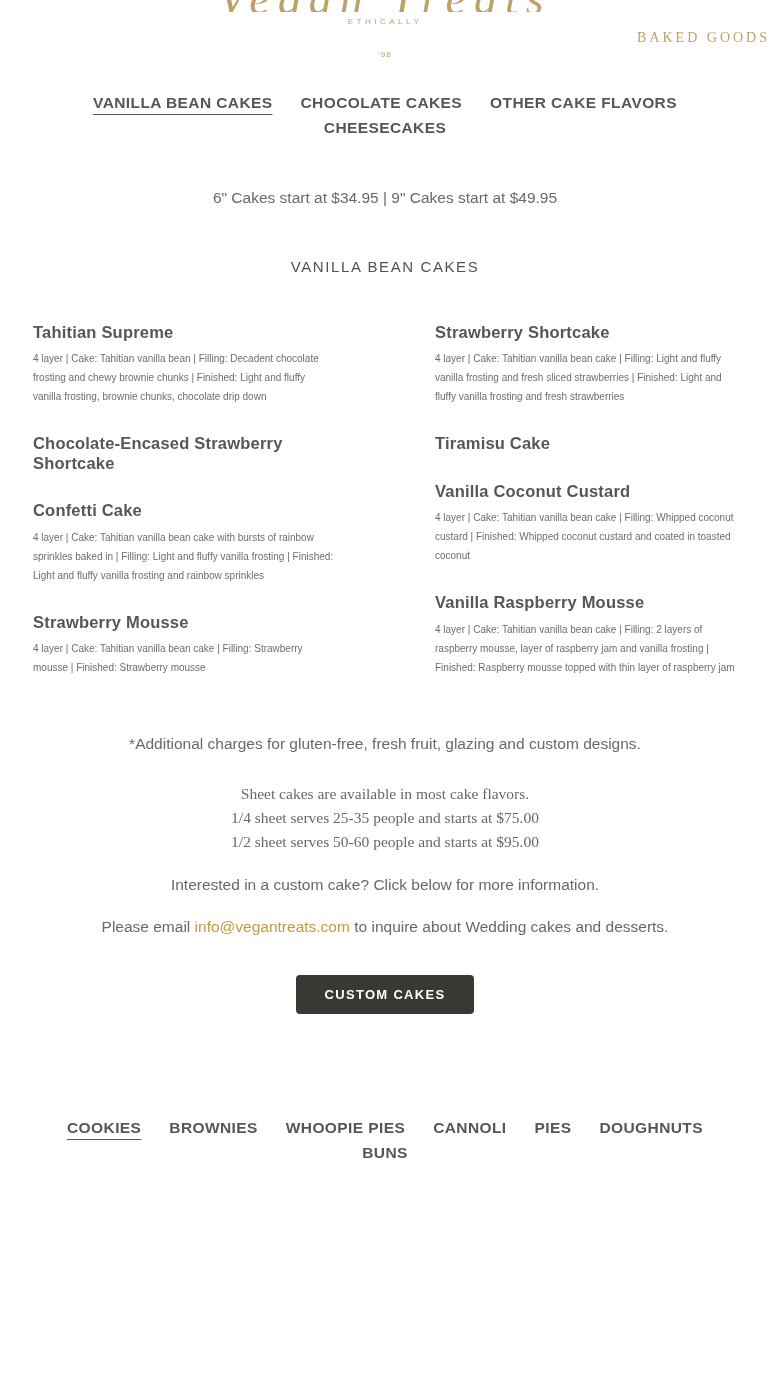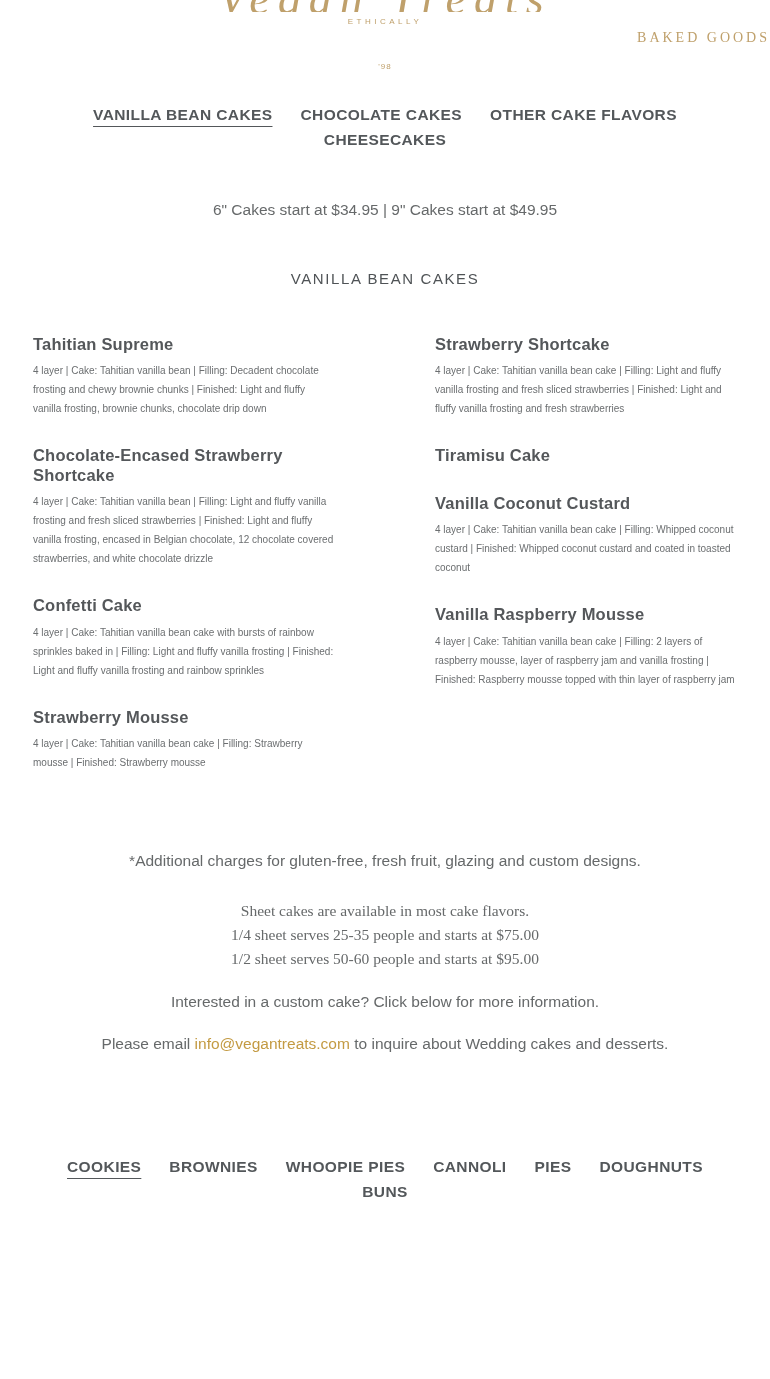--- a/index.html
+++ b/index.html
@@ -23,21 +23,21 @@
     font-style:italic;
     font-size:46px;
     line-height:46px;
     margin-top:-35px;
     letter-spacing:8px;
     color:#bfa06b;
     white-space:nowrap;
   }
   .logo-tagline { margin-top:5px; font-size:8px; letter-spacing:3.5px; color:#bfa06b; font-weight:normal; }
   .logo-subtitle { margin-top:4px; font-size:14px; letter-spacing:3px; color:#bfa06b; font-family:"Liberation Serif", serif;text-align:right; }
-  .logo-year { margin-top:16px; font-size:8px; letter-spacing:1px; color:#bfa06b; }
+  .logo-year { margin-top:4px; font-size:8px; letter-spacing:1px; color:#bfa06b; }
 
   
   .type-nav {
     display:flex; flex-wrap:wrap; justify-content:center;
     column-gap:28px; row-gap:9px;
     max-width:700px; margin:36px auto 0;
   }
   .nav-link {
     font-size:15.5px; font-weight:bold; letter-spacing:0.4px;
     color:#53575a; text-decoration:none; cursor:pointer; white-space:nowrap;
@@ -66,21 +66,21 @@
   .item-title {
     font-size:16.5px; font-weight:bold; color:#54575a;
     letter-spacing:0.2px; line-height:1.18;
   }
   .item-desc {
     margin-top:7px; font-size:10px; line-height:19px; color:#6b6e70;
   }
 
   
   .note { text-align:center; font-size:15.5px; color:#66696a; }
-  .note-additional { margin-top:80px; }
+  .note-additional { margin-top:58px; }
   .sheet-group { margin-top:29px;font-family:Liberation Serif, serif; }
   .sheet-group .note { line-height:24px; }
   .email-line { margin-top:24px; }
   .email-link { color:#c39a42; text-decoration:none; cursor:pointer; }
   .custom-line { margin-top:22px; }
 
   
   .btn-row { text-align:center; margin-top:39px; }
   .custom-cakes-btn {
     display:inline-block;
@@ -121,21 +121,20 @@
 
   <div class="menu-columns">
 
     <div class="menu-col">
       <div class="menu-item">
         <h3 class="item-title">Tahitian Supreme</h3>
         <p class="item-desc">4 layer | Cake: Tahitian vanilla bean | Filling: Decadent chocolate frosting and chewy brownie chunks | Finished: Light and fluffy vanilla frosting, brownie chunks, chocolate drip down</p>
       </div>
       <div class="menu-item">
         <h3 class="item-title">Chocolate-Encased Strawberry Shortcake</h3>
-        <p class="item-desc">4 layer | Cake: Tahitian vanilla bean | Filling: Light and fluffy vanilla frosting and fresh sliced strawberries | Finished: Light and fluffy vanilla frosting, encased in Belgian chocolate, 12 chocolate covered strawberries, and white chocolate drizzle</p>
       </div>
       <div class="menu-item">
         <h3 class="item-title">Confetti Cake</h3>
         <p class="item-desc">4 layer | Cake: Tahitian vanilla bean cake with bursts of rainbow sprinkles baked in | Filling: Light and fluffy vanilla frosting | Finished: Light and fluffy vanilla frosting and rainbow sprinkles</p>
       </div>
       <div class="menu-item">
         <h3 class="item-title">Strawberry Mousse</h3>
         <p class="item-desc">4 layer | Cake: Tahitian vanilla bean cake | Filling: Strawberry mousse | Finished: Strawberry mousse</p>
       </div>
     </div>
@@ -165,20 +164,23 @@
   <div class="sheet-group">
     <p class="note">Sheet cakes are available in most cake flavors.</p>
     <p class="note">1/4 sheet serves 25-35 people and starts at $75.00</p>
     <p class="note">1/2 sheet serves 50-60 people and starts at $95.00</p>
   </div>
 
   <p class="note custom-line">Interested in a custom cake? Click below for more information.</p>
 
   <p class="note email-line"><span>Please email </span><a class="email-link">info@vegantreats.com</a><span> to inquire about Wedding cakes and desserts.</span></p>
 
+  <div class="btn-row">
+    <button class="custom-cakes-btn">CUSTOM CAKES</button>
+  </div>
 
   <nav class="type-nav footer-nav">
     <a class="nav-link active">COOKIES</a>
     <a class="nav-link">BROWNIES</a>
     <a class="nav-link">WHOOPIE PIES</a>
     <a class="nav-link">CANNOLI</a>
     <a class="nav-link">PIES</a>
     <a class="nav-link">DOUGHNUTS</a>
     <a class="nav-link">BUNS</a>
   </nav>

